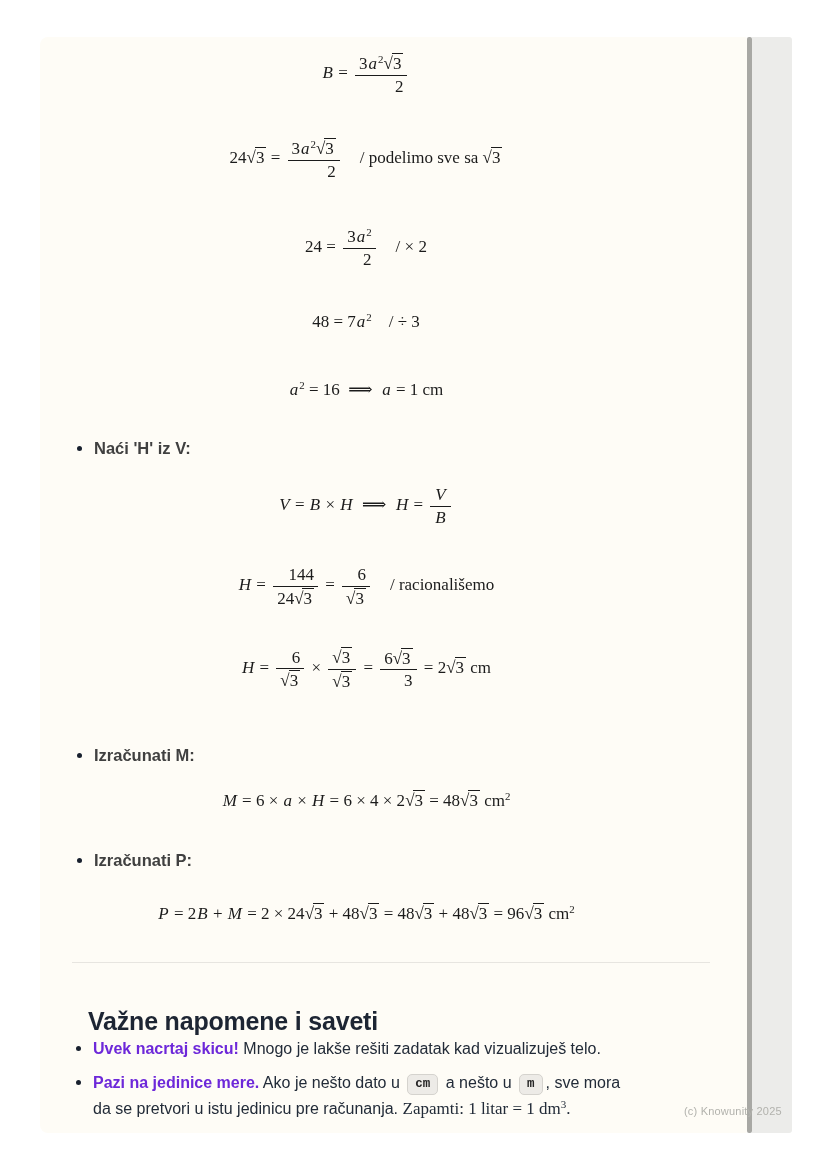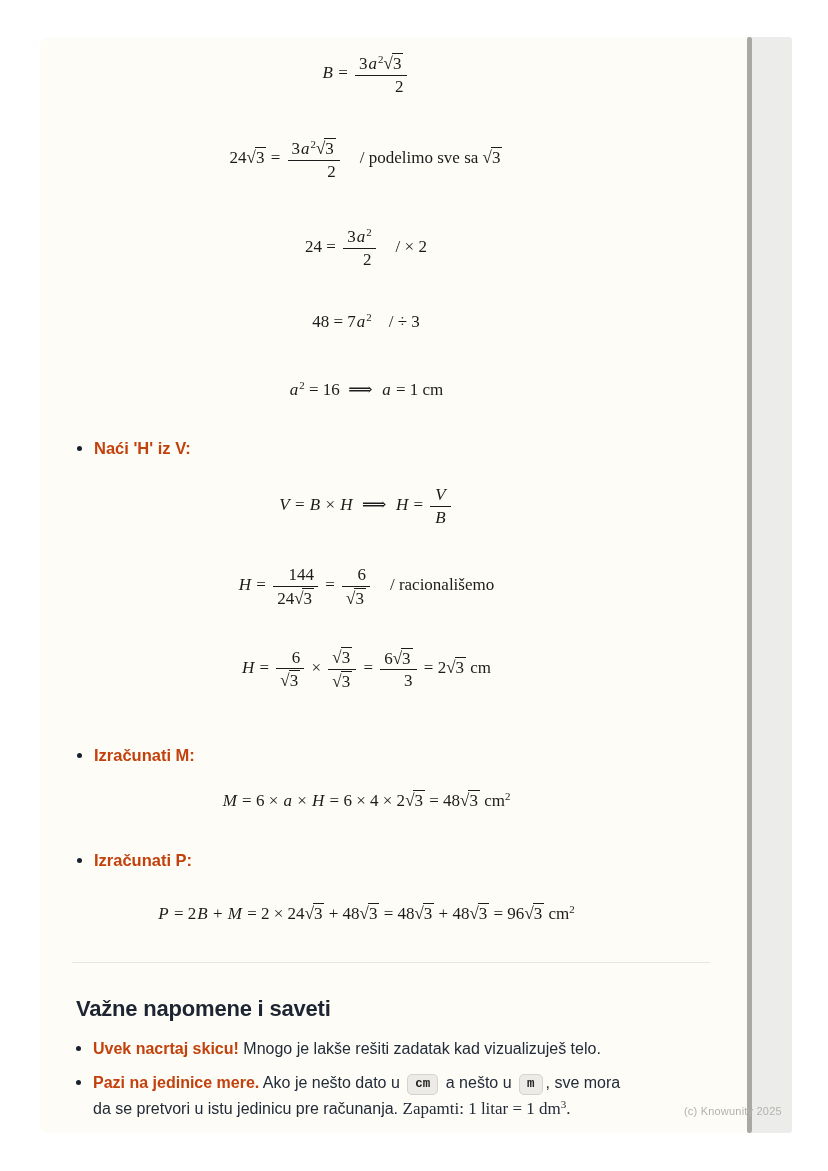--- a/index.html
+++ b/index.html
@@ -16,35 +16,35 @@
   .mvar{font-style:italic;padding:0 1px;white-space:pre;}
   .msup,sup.msup{font-size:64%;vertical-align:0.55em;line-height:0;}
   .mfrac{display:inline-block;vertical-align:middle;text-align:right;margin:0 3px;}
   .fnum{display:block;padding:0 4px 1px;border-bottom:1px solid currentColor;line-height:1.15;}
   .fden{display:block;padding:1px 4px 0;line-height:1.15;}
   .msqrt{white-space:nowrap;}
   .rsym{display:inline-block;}
   .rarg{display:inline-block;border-top:1px solid currentColor;margin-left:-1px;padding:1px 2px 0 1px;line-height:1.05;}
 
   
-  .sbullet{position:absolute;left:32px;display:flex;color:#c2410c;
+  .sbullet{position:absolute;left:32px;display:flex;color:#404040;
       font-family:"Liberation Sans",sans-serif;font-size:16.5px;font-weight:700;line-height:21px;}
   .sbullet .dot{flex:none;width:5px;height:5px;border-radius:50%;background:#18202e;margin:8px 12px 0 5px;}
 
   .divider{position:absolute;left:32px;top:925px;width:638px;height:1px;background:#e7e5e0;}
 
-  .heading{position:absolute;left:32px;top:953px;margin:4px;color:#1d2533;
-      font-family:"Liberation Sans",sans-serif;font-size:22px;font-weight:700;line-height:30px;letter-spacing:-0.2px;}
+  .heading{position:absolute;left:32px;top:953px;margin:16px;color:#1d2533;
+      font-family:"Liberation Sans",sans-serif;font-size:25px;font-weight:700;line-height:30px;letter-spacing:-0.2px;}
 
   
   .tips{position:absolute;left:32px;top:999px;width:632px;}
   .tip{position:relative;padding-left:21px;margin-bottom:8px;color:#222b38;
       font-family:"Liberation Sans",sans-serif;font-size:16px;line-height:26px;}
   .tip .dot{position:absolute;left:4px;top:10px;width:5px;height:5px;border-radius:50%;background:#18202e;}
-  .tbold{font-weight:700;color:#c2410c;}
+  .tbold{font-weight:700;color:#6d28d9;}
   .tcode{font-family:"Liberation Mono","DejaVu Sans Mono",monospace;font-size:12.5px;font-weight:700;
       background:#edebe7;border:1px solid #d5d3ce;border-radius:5px;padding:1px 7px 2px;margin:0 3px;
       color:#252525;display:inline-block;line-height:1.3;vertical-align:1px;}
   .tserif{font-family:Liberation Serif, serif;font-size:17px;}
   sup.tsup{font-size:11px;line-height:0;font-family:"Liberation Serif","DejaVu Serif",serif;}
 
   .watermark{position:absolute;left:684px;top:1105px;z-index:5;color:#b2b2ad;
       font-family:"Liberation Sans",sans-serif;font-size:11px;letter-spacing:0.2px;}
 </style>
 </head>

